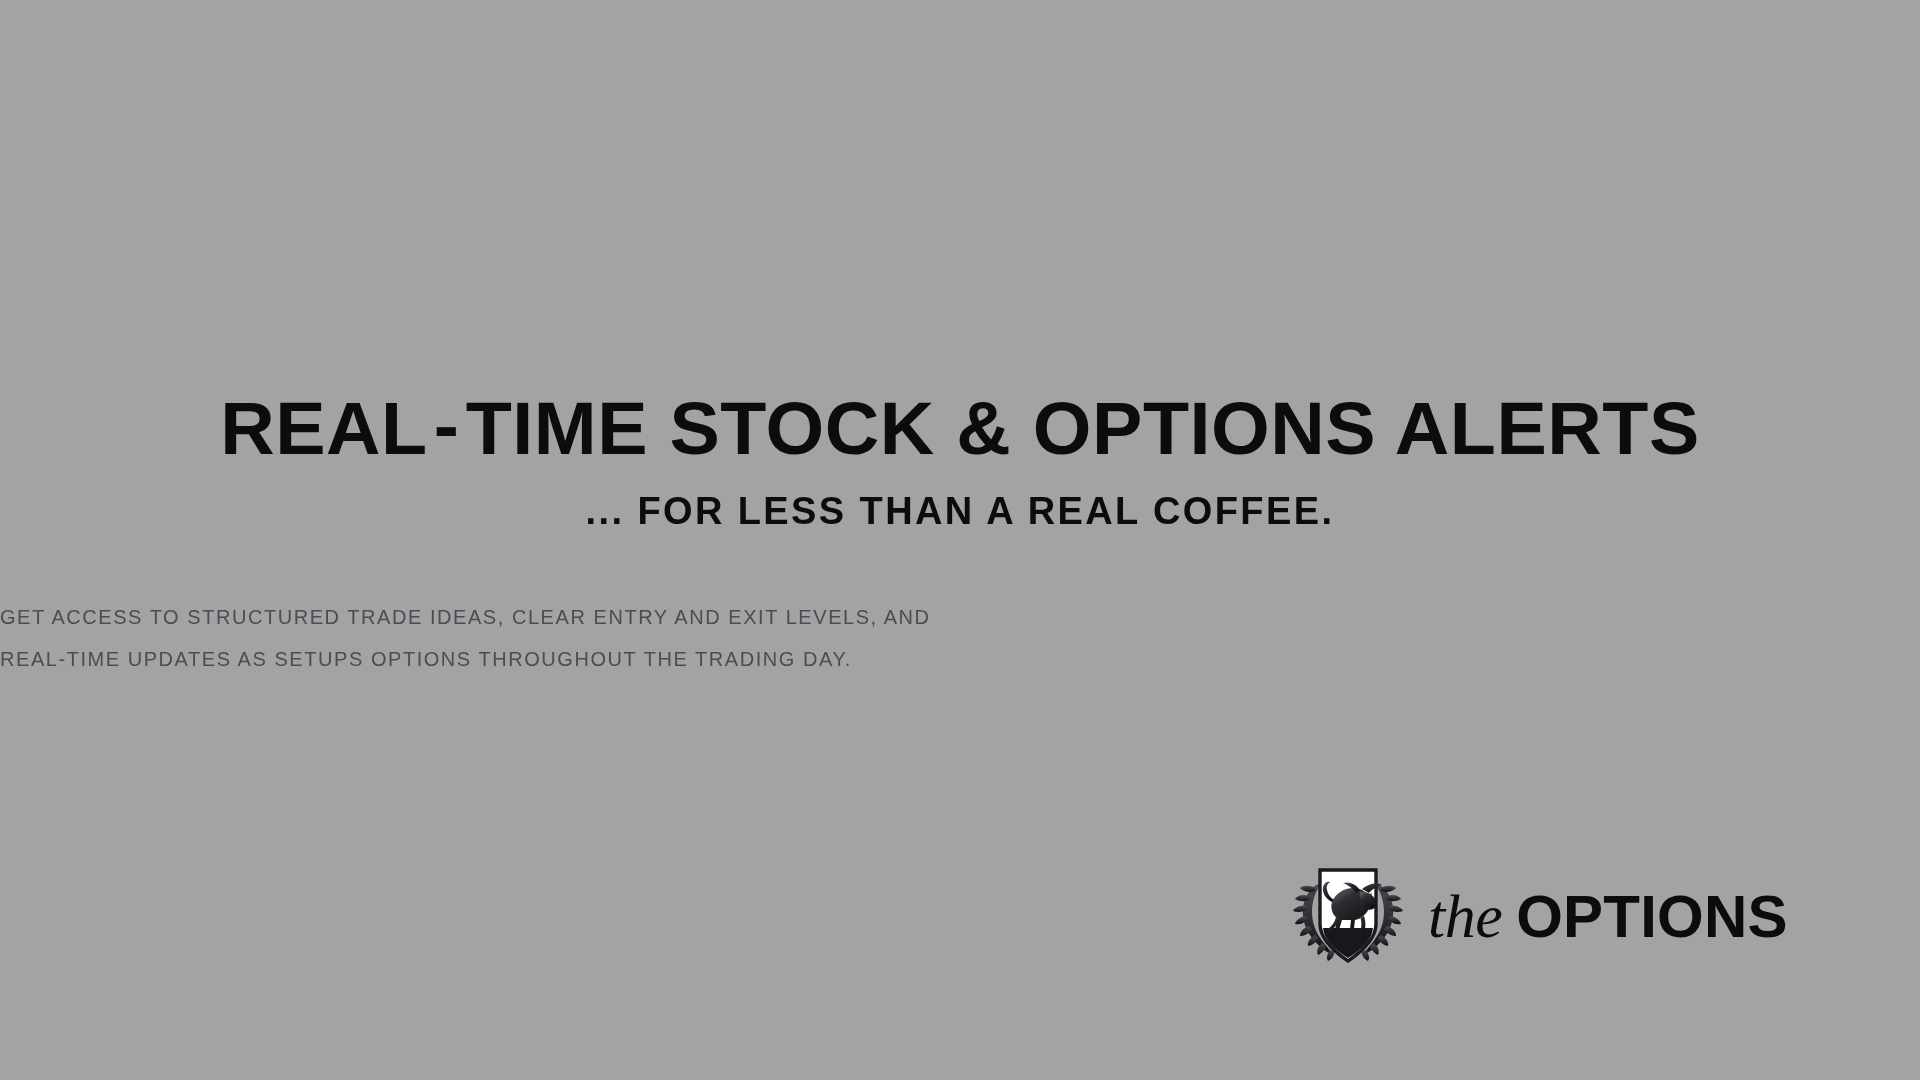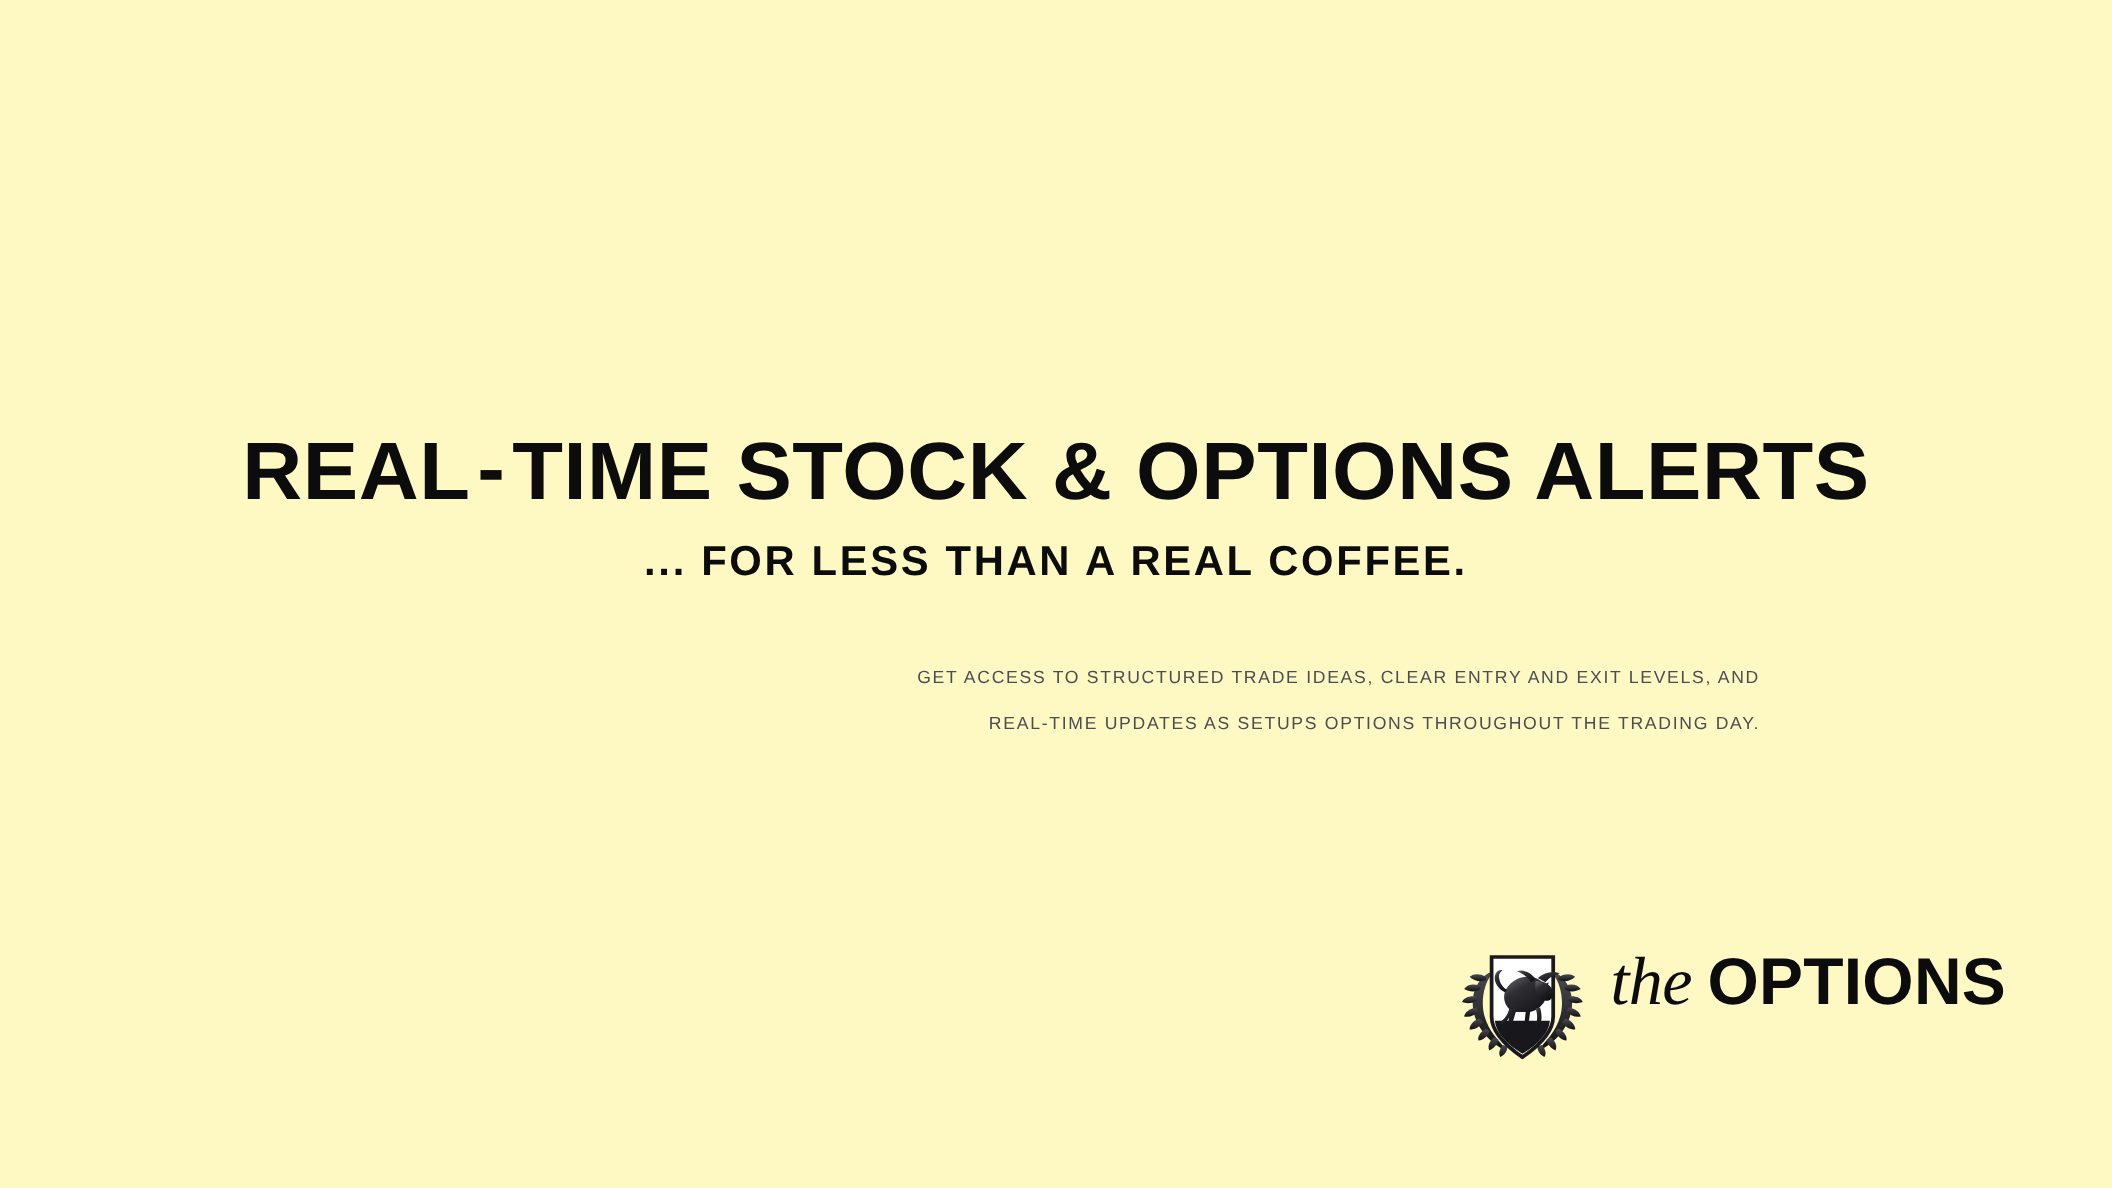--- a/index.html
+++ b/index.html
@@ -13,21 +13,21 @@
     height: 1080px;
     overflow: hidden;
     font-family: "Liberation Sans", sans-serif;
     -webkit-font-smoothing: antialiased;
   }
 
   .slide {
     position: relative;
     width: 1920px;
     height: 1080px;
-    background: #fef9c3;
+    background: #a3a3a3;
   }
 
   
   .headline-block {
     position: absolute;
     left: 0;
     top: 392px;
     width: 1920px;
     text-align: center;
   }
@@ -62,39 +62,40 @@
     letter-spacing: 2.4px;
     white-space: nowrap;
   }
 
   
   .body-copy {
     position: absolute;
     left: 0;
     top: 596px;
     width: 1600px;
-    text-align: right;
+    text-align: left;
     color: #4c4c54;
     font-family: "Liberation Sans", sans-serif;
-    font-size: 16px;
+    font-size: 20px;
     font-weight: 400;
     letter-spacing: 1.55px;
     line-height: 42px;
   }
   .body-copy .line {
     display: block;
     white-space: nowrap;
   }
 
   
   .logo-lockup {
     position: absolute;
-    left: 1328px;
+    left: 1292px;
     top: 862px;
     display: flex;
+    align-items: center;
     gap: 24px;
   }
 
   .crest {
     width: 112px;
     height: 108px;
     display: block;
     flex: 0 0 auto;
   }
 

